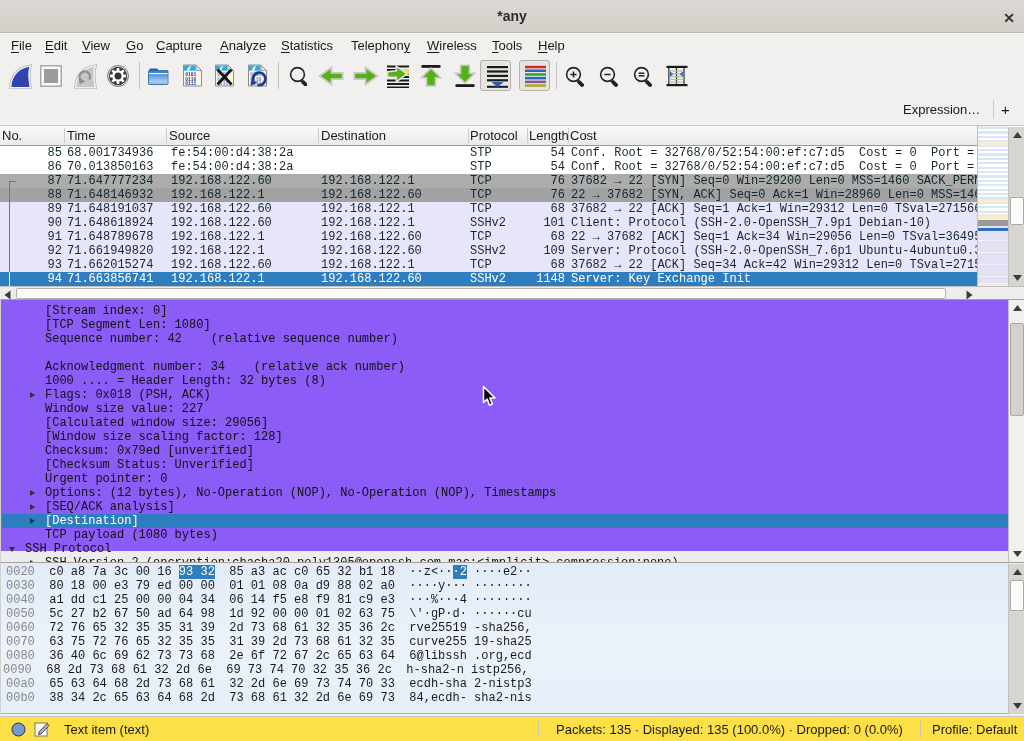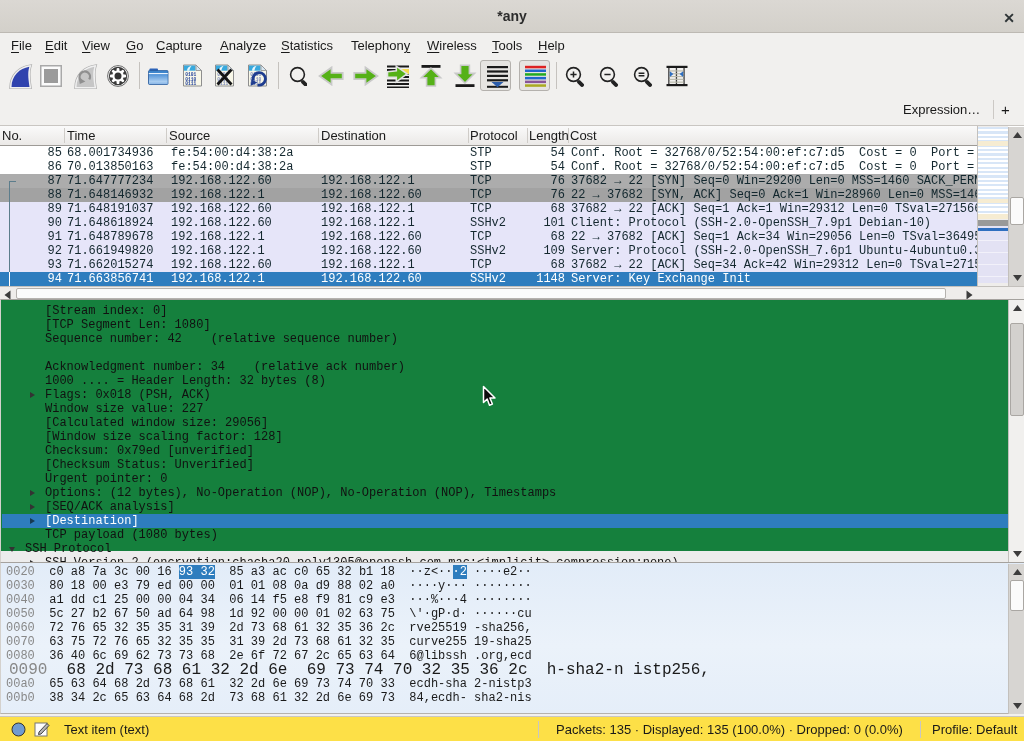--- a/index.html
+++ b/index.html
@@ -255,21 +255,21 @@
 <div style="position:absolute;left:0;top:286px;width:1024px;height:13px;background:#efedeb;border-top:1px solid #c3c0bc">
     <div style="position:absolute;left:0;top:0;width:15px;height:12px;background:#efedeb"><svg width="15" height="12">
         <path d="M4.5 6 l6 -4.5 v9 z" fill="#3c3c3c"></path>
       </svg></div>
     <div style="position:absolute;left:962px;top:0;width:15px;height:12px;background:#efedeb"><svg width="15" height="12">
         <path d="M10.5 6 l-6 -4.5 v9 z" fill="#3c3c3c"></path>
       </svg></div>
     <div style="position:absolute;left:16px;top:0.5px;width:930px;height:11px;background:#fbfbfb;border:1px solid #b5b2ae;border-radius:2px"></div>
     <div style="position:absolute;left:977px;top:0;width:47px;height:13px;background:#efedeb"></div>
   </div>
-<div style="position:absolute;left:0;top:299px;width:1024px;height:264px;background:#15803d;border-top:1px solid #a5a29e;border-bottom:1px solid #a5a29e;border-left:1px solid #d4d1cd;overflow:hidden">
+<div style="position:absolute;left:0;top:299px;width:1024px;height:264px;background:#8b5cf6;border-top:1px solid #a5a29e;border-bottom:1px solid #a5a29e;border-left:1px solid #d4d1cd;overflow:hidden">
     <div style="position:absolute;left:0;top:251px;width:1008px;height:11px;background:#ececec"></div>
     <div class="mono" style="position:absolute;left:44px;top:4px;height:14px;font-size:12px;line-height:14px;color:#111;white-space:pre">[Stream index: 0]</div>
     <div class="mono" style="position:absolute;left:44px;top:18px;height:14px;font-size:12px;line-height:14px;color:#111;white-space:pre">[TCP Segment Len: 1080]</div>
     <div class="mono" style="position:absolute;left:44px;top:32px;height:14px;font-size:12px;line-height:14px;color:#111;white-space:pre">Sequence number: 42    (relative sequence number)</div>
     <div class="mono" style="position:absolute;left:44px;top:60px;height:14px;font-size:12px;line-height:14px;color:#111;white-space:pre">Acknowledgment number: 34    (relative ack number)</div>
     <div class="mono" style="position:absolute;left:44px;top:74px;height:14px;font-size:12px;line-height:14px;color:#111;white-space:pre">1000 .... = Header Length: 32 bytes (8)</div>
     <div style="position:absolute;left:29px;top:92px;width:0;height:0;border-top:3.5px solid transparent;border-bottom:3.5px solid transparent;border-left:5.5px solid #333"></div>
     <div class="mono" style="position:absolute;left:44px;top:88px;height:14px;font-size:12px;line-height:14px;color:#111;white-space:pre">Flags: 0x018 (PSH, ACK)</div>
     <div class="mono" style="position:absolute;left:44px;top:102px;height:14px;font-size:12px;line-height:14px;color:#111;white-space:pre">Window size value: 227</div>
     <div class="mono" style="position:absolute;left:44px;top:116px;height:14px;font-size:12px;line-height:14px;color:#111;white-space:pre">[Calculated window size: 29056]</div>
@@ -303,21 +303,21 @@
     <div style="position:absolute;left:1px;top:23px;width:14px;height:93px;background:#d3d1ce;border:1px solid #aaa7a3;border-radius:2px"></div>
   </div>
 <div style="position:absolute;left:0;top:563px;width:1024px;height:151px;background:linear-gradient(180deg,#e2ecf8,#ebf2fa 55%,#e5eef9);border-left:1px solid #d4d1cd;border-bottom:1px solid #b5b2ae;overflow:hidden">
     <div class="mono" style="position:absolute;left:5px;top:2px;height:14px;font-size:12px;line-height:14px;white-space:pre;color:#1a1a1a"><span style="color:#888">0020</span>  c0 a8 7a 3c 00 16 <span style="background:#2e7dbe;color:#fff">93 32</span>  85 a3 ac c0 65 32 b1 18  ··z&lt;··<span style="background:#2e7dbe;color:#fff">·2</span> ····e2··</div>
     <div class="mono" style="position:absolute;left:5px;top:16px;height:14px;font-size:12px;line-height:14px;white-space:pre;color:#1a1a1a"><span style="color:#888">0030</span>  80 18 00 e3 79 ed 00 00  01 01 08 0a d9 88 02 a0  ····y··· ········</div>
     <div class="mono" style="position:absolute;left:5px;top:30px;height:14px;font-size:12px;line-height:14px;white-space:pre;color:#1a1a1a"><span style="color:#888">0040</span>  a1 dd c1 25 00 00 04 34  06 14 f5 e8 f9 81 c9 e3  ···%···4 ········</div>
     <div class="mono" style="position:absolute;left:5px;top:44px;height:14px;font-size:12px;line-height:14px;white-space:pre;color:#1a1a1a"><span style="color:#888">0050</span>  5c 27 b2 67 50 ad 64 98  1d 92 00 00 01 02 63 75  \'·gP·d· ······cu</div>
     <div class="mono" style="position:absolute;left:5px;top:58px;height:14px;font-size:12px;line-height:14px;white-space:pre;color:#1a1a1a"><span style="color:#888">0060</span>  72 76 65 32 35 35 31 39  2d 73 68 61 32 35 36 2c  rve25519 -sha256,</div>
     <div class="mono" style="position:absolute;left:5px;top:72px;height:14px;font-size:12px;line-height:14px;white-space:pre;color:#1a1a1a"><span style="color:#888">0070</span>  63 75 72 76 65 32 35 35  31 39 2d 73 68 61 32 35  curve255 19-sha25</div>
     <div class="mono" style="position:absolute;left:5px;top:86px;height:14px;font-size:12px;line-height:14px;white-space:pre;color:#1a1a1a"><span style="color:#888">0080</span>  36 40 6c 69 62 73 73 68  2e 6f 72 67 2c 65 63 64  6@libssh .org,ecd</div>
-    <div class="mono" style="position:absolute;left:8px;top:100px;height:14px;font-size:16px;line-height:14px;white-space:pre;color:#1a1a1a"><span style="color:#888">0090</span>  68 2d 73 68 61 32 2d 6e  69 73 74 70 32 35 36 2c  h-sha2-n istp256,</div>
+    <div class="mono" style="position:absolute;left:2px;top:100px;height:14px;font-size:12px;line-height:14px;white-space:pre;color:#1a1a1a"><span style="color:#888">0090</span>  68 2d 73 68 61 32 2d 6e  69 73 74 70 32 35 36 2c  h-sha2-n istp256,</div>
     <div class="mono" style="position:absolute;left:5px;top:114px;height:14px;font-size:12px;line-height:14px;white-space:pre;color:#1a1a1a"><span style="color:#888">00a0</span>  65 63 64 68 2d 73 68 61  32 2d 6e 69 73 74 70 33  ecdh-sha 2-nistp3</div>
     <div class="mono" style="position:absolute;left:5px;top:128px;height:14px;font-size:12px;line-height:14px;white-space:pre;color:#1a1a1a"><span style="color:#888">00b0</span>  38 34 2c 65 63 64 68 2d  73 68 61 32 2d 6e 69 73  84,ecdh- sha2-nis</div>
   </div>
 <div style="position:absolute;left:1008px;top:564px;width:16px;height:150px;background:#d7d5d2;border-left:1px solid #c3c0bc">
     <div style="position:absolute;left:1px;top:0;width:15px;height:16px"><svg width="15" height="16">
         <path d="M7.5 5 l4.5 6 h-9 z" fill="#3c3c3c"></path>
       </svg></div>
     <div style="position:absolute;left:1px;top:134px;width:15px;height:16px"><svg width="15" height="16">
         <path d="M7.5 11 l4.5 -6 h-9 z" fill="#3c3c3c"></path>
       </svg></div>

